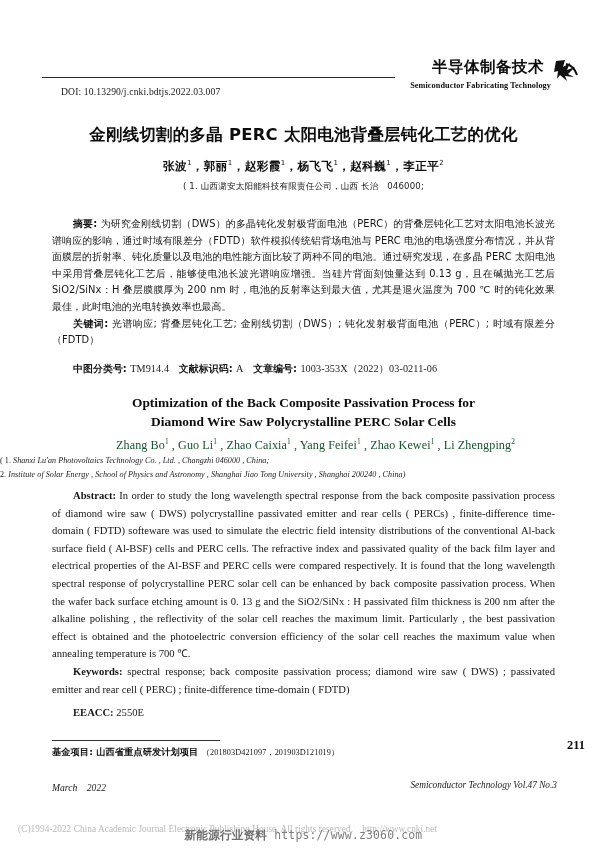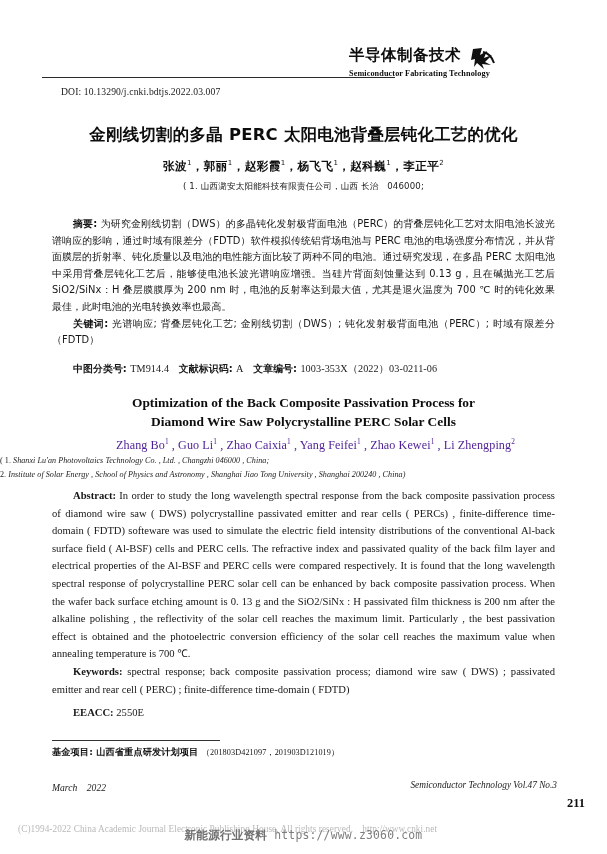--- a/index.html
+++ b/index.html
@@ -21,22 +21,22 @@
     left: 0; top: 0;
     width: 607px;
     height: 854px;
     box-sizing: border-box;
   }
 
   
   .masthead {
     position: absolute;
     right: 28px;
-    top: 44px;
-    text-align: left;
+    top: 56px;
+    text-align: right;
     width: 230px;
   }
   .masthead-cn {
     font-family: "DejaVu Sans", sans-serif;
     font-weight: 700;
     font-size: 15.5px;
     letter-spacing: 0.5px;
     color: #0d0d0d;
     line-height: 1.15;
     display: inline-block;
@@ -159,21 +159,21 @@
     line-height: 18.5px;
     color: #0d0d0d;
   }
   .en-authors {
     position: absolute;
     left: 0; right: 0;
     top: 437px;
     text-align: center;
     font-family: "Liberation Serif", serif;
     font-size: 12.1px;
-    color: #4c1d95;
+    color: #14532d;
     letter-spacing: 0.1px;
     margin-left: 24px;
   }
   .en-authors sup { font-size: 7.4px; }
   .en-affil {
     position: absolute;
     left: 0; right: 0;
     font-family: "Liberation Serif", serif;
     font-style: italic;
     font-size: 8.1px;
@@ -246,21 +246,21 @@
     right: 50px;
     top: 780px;
     font-family: "Liberation Serif", serif;
     font-style: italic;
     font-size: 9.3px;
     color: #1a1a1a;
   }
   .footer-page {
     position: absolute;
     right: 22px;
-    top: 796px;
+    top: 738px;
     font-family: "Liberation Serif", serif;
     font-weight: 700;
     font-style: normal;
     font-size: 12.4px;
     color: #0d0d0d;
   }
 
   
   .cnki-watermark {
     position: absolute;

